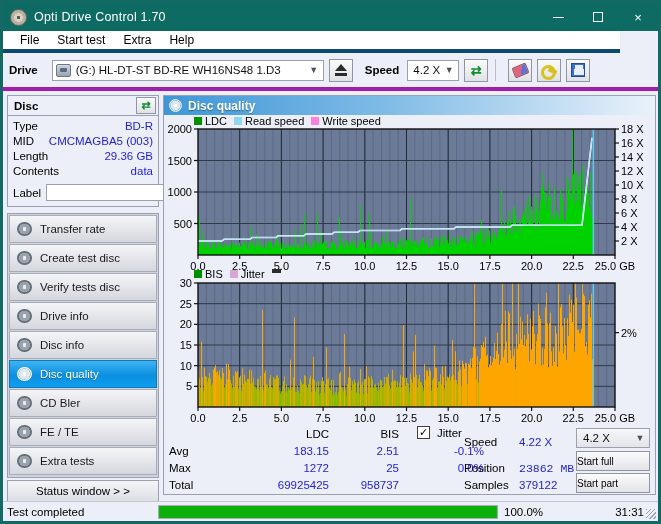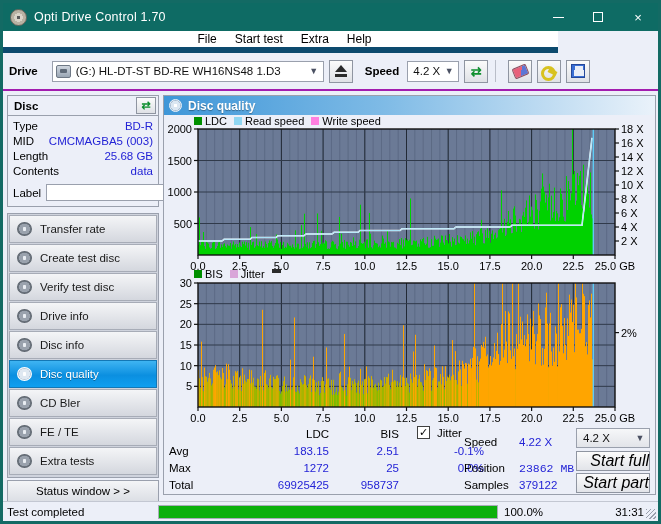--- a/index.html
+++ b/index.html
@@ -31,32 +31,31 @@
   }
   .title-text{ color:#fff; font-size:12.5px; letter-spacing:.2px; }
   .title-btns{ margin-left:auto; display:flex; height:28px; }
   .tb-btn{ width:40px; height:28px; display:flex; align-items:center; justify-content:center;
            color:#fff; font-size:13px; }
   .tb-btn .min{ display:block; width:11px; height:1px; background:#fff; }
   .tb-btn .max{ display:block; width:10px; height:10px; border:1px solid #fff; }
 
   
   .menubar{
-    position:absolute; left:0; top:28px; width:555px; height:22px;
+    position:absolute; left:0; top:28px; width:617px; height:22px;
     background:#fff; display:flex; align-items:center; padding-left:8px;
-    border-bottom:6px solid #0c4a6e;
-    justify-content:center;
+    border-bottom:4px solid #0c4a6e;
   }
   .menu-item{ padding:2px 9px; font-size:12px; color:#000; }
 
   
   .drivebar{
     position:absolute; left:0; top:50px; width:655px; height:38px;
     background:#eceff8; display:flex; align-items:center; padding:0 6px;
-    border-bottom:2px solid #a21caf;
+    border-bottom:4px solid #a21caf;
   }
   .lbl-bold{ font-weight:bold; font-size:11.5px; color:#000; }
   .combo{
     height:21px; background:#fff; border:1px solid #9aa0ad;
     display:flex; align-items:center; font-size:11.5px; color:#111;
     padding-left:3px; position:relative;justify-content:flex-end;
   }
   .combo .chev{
     margin-left:auto; width:18px; text-align:center; color:#4b5163; font-size:9px;
   }
@@ -167,21 +166,21 @@
   
   .stats{ position:absolute; left:0; top:330px; width:491px; height:68px; }
   .stats-tbl{ position:absolute; font-size:11.5px; }
   .vb{ color:#2323d6; }
   .chk{
     width:13px;height:13px;border:1px solid #404040;background:#fff;
     display:inline-flex;align-items:center;justify-content:center;font-size:11px;color:#000;
   }
   .btn{
     background:linear-gradient(#fbfbfb,#e2e4e9); border:1px solid #8f95a1;
-    font-size:16px; display:flex;align-items:center;justify-content:flex-end;font-style:italic;
+    font-size:10px; display:flex;align-items:center;justify-content:flex-start;
   }
 
   
   .statusbar{
     position:absolute; left:0; bottom:0; width:655px; height:20px;
     background:#eceff8; border-top:1px solid #c3c7d2; display:flex; align-items:center;
     font-size:11.5px;
   }
   .sb-cell{ height:18px; display:flex; align-items:center; }
   .progress-outer{
@@ -263,21 +262,21 @@
         <div class="drow">
           <span class="k">Type</span>
           <span class="v">BD-R</span>
         </div>
         <div class="drow">
           <span class="k">MID</span>
           <span class="v">CMCMAGBA5 (003)</span>
         </div>
         <div class="drow">
           <span class="k">Length</span>
-          <span class="v">25.68 GB</span>
+          <span class="v">29.36 GB</span>
         </div>
         <div class="drow">
           <span class="k">Contents</span>
           <span class="v">data</span>
         </div>
         <div class="labelrow">
           <span class="k">Label</span>
           <input class="lbl-input" type="text" value="" style="">
           <span class="cdbtn">
               <span class="cd-glyph"></span>
@@ -290,21 +289,21 @@
       <div class="navitem">
         <span class="nav-ico"></span>
         <span>Transfer rate</span>
       </div>
       <div class="navitem">
         <span class="nav-ico"></span>
         <span>Create test disc</span>
       </div>
       <div class="navitem">
         <span class="nav-ico"></span>
-        <span>Verify test disc</span>
+        <span>Verify tests disc</span>
       </div>
       <div class="navitem">
         <span class="nav-ico"></span>
         <span>Drive info</span>
       </div>
       <div class="navitem">
         <span class="nav-ico"></span>
         <span>Disc info</span>
       </div>
       <div class="navitem active">

